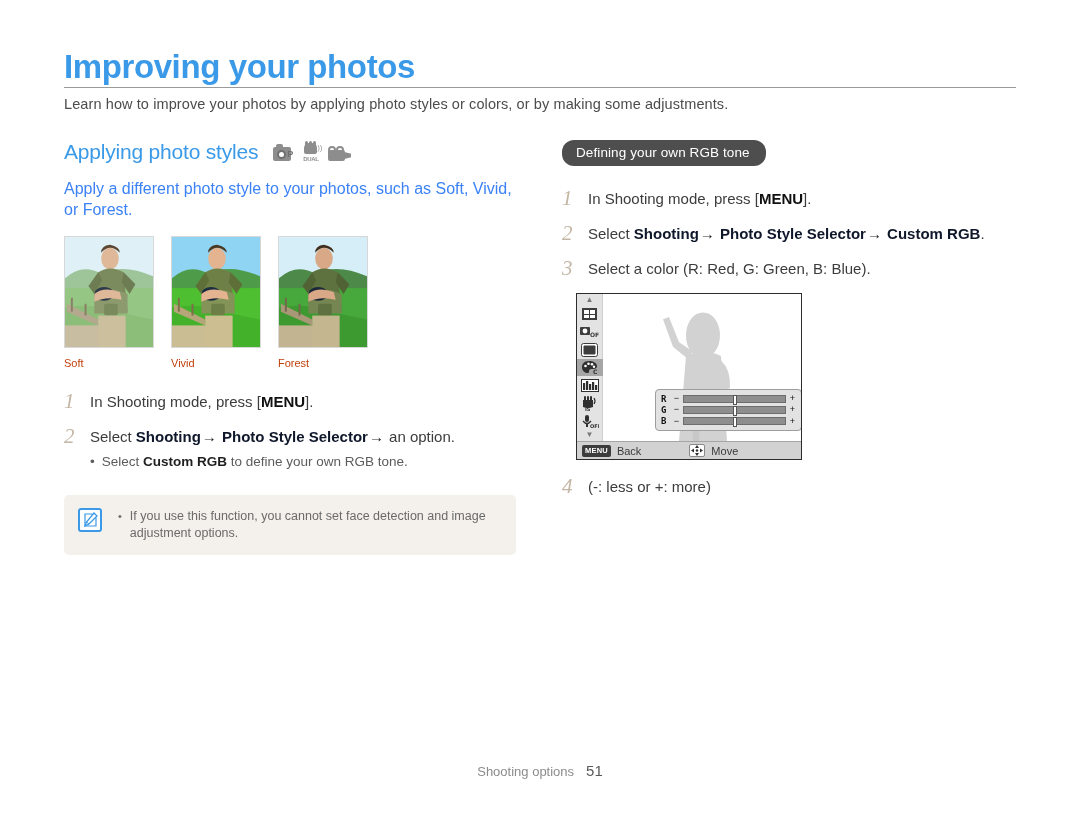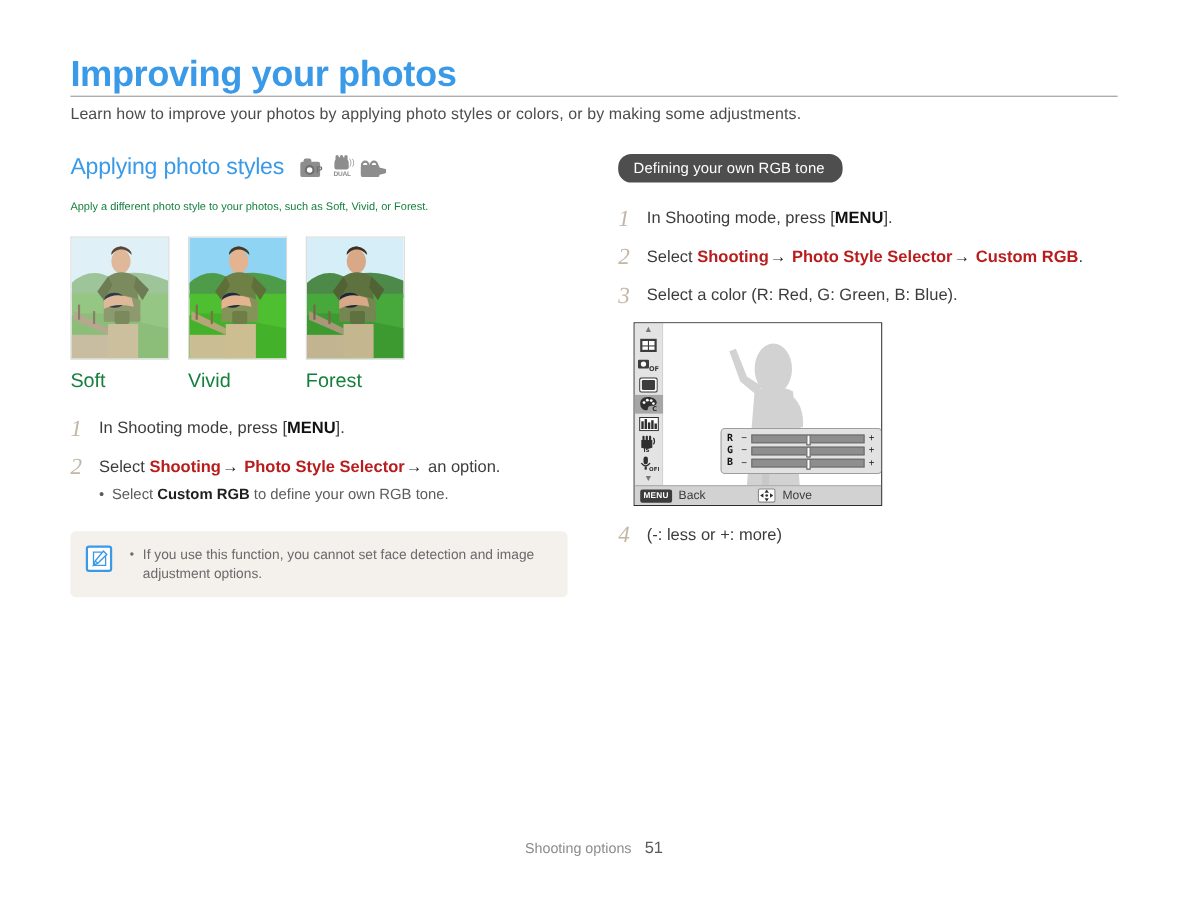--- a/index.html
+++ b/index.html
@@ -86,45 +86,45 @@
     background: #8d8d8d; border-radius: 1px;
     clip-path: polygon(0 0, 100% 25%, 100% 75%, 0 100%);
   }
   .ico-movie .r1, .ico-movie .r2 {
     position: absolute; top: 0px; width: 8px; height: 8px;
     border: 2px solid #8d8d8d; border-radius: 50%; background: #fff;
   }
   .ico-movie .r1 { left: 0px; } .ico-movie .r2 { left: 8px; }
 
   .body-text {
-    margin-top: 14px; font-size: 10px; color: #15803d; line-height: 21px;
+    margin-top: 14px; font-size: 16px; color: #3b82f6; line-height: 21px;
   }
 
   
   .thumbs { margin-top: 16px; display: flex; gap: 17px; }
   .thumb-wrap { width: 90px; }
   .thumb {
     width: 90px; height: 112px;
     border: 1px solid #d8d8d8;
     overflow: hidden; position: relative;
   }
   .thumb svg { display: block; width: 100%; height: 100%; }
-  .thumb-cap { margin-top: 9px; font-size: 18px; color: #15803d; }
+  .thumb-cap { margin-top: 9px; font-size: 11px; color: #c2410c; }
 
   
   .steps { margin-top: 22px; }
   .step { display: flex; align-items: flex-start; margin-bottom: 13px; }
   .step-num {
     width: 26px; flex: 0 0 26px;
     font-family: "Liberation Serif", serif;
     font-style: italic; font-size: 21px; color: #c3b6a5;
     line-height: 21px; padding-top: 0px;
   }
   .step-body { font-size: 15px; color: #3c3c3c; line-height: 22px; }
-  .step-body b { color: #b91c1c; font-weight: bold; }
+  .step-body b { color: #0f172a; font-weight: bold; }
   .arrow { font-weight: bold; color: #1f1f1f; padding: 0 1px; }
   .sub-bullet {
     margin-top: 4px; font-size: 13.5px; color: #5c5c5c; line-height: 19px;
     display: flex; gap: 7px;
   }
   .sub-bullet .dot { color: #5c5c5c; }
   .sub-bullet b { color: #1f1f1f; font-weight: bold; }
   .keycap { font-weight: bold; color: #111; }
 
   

